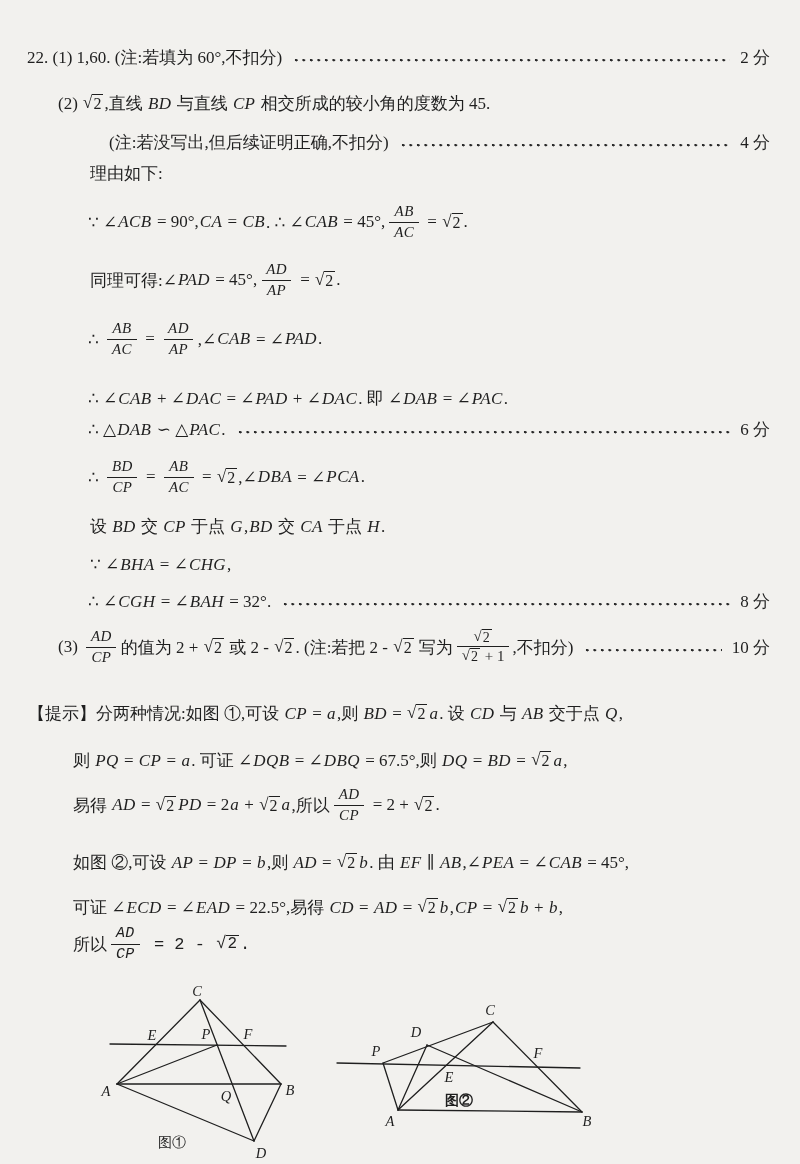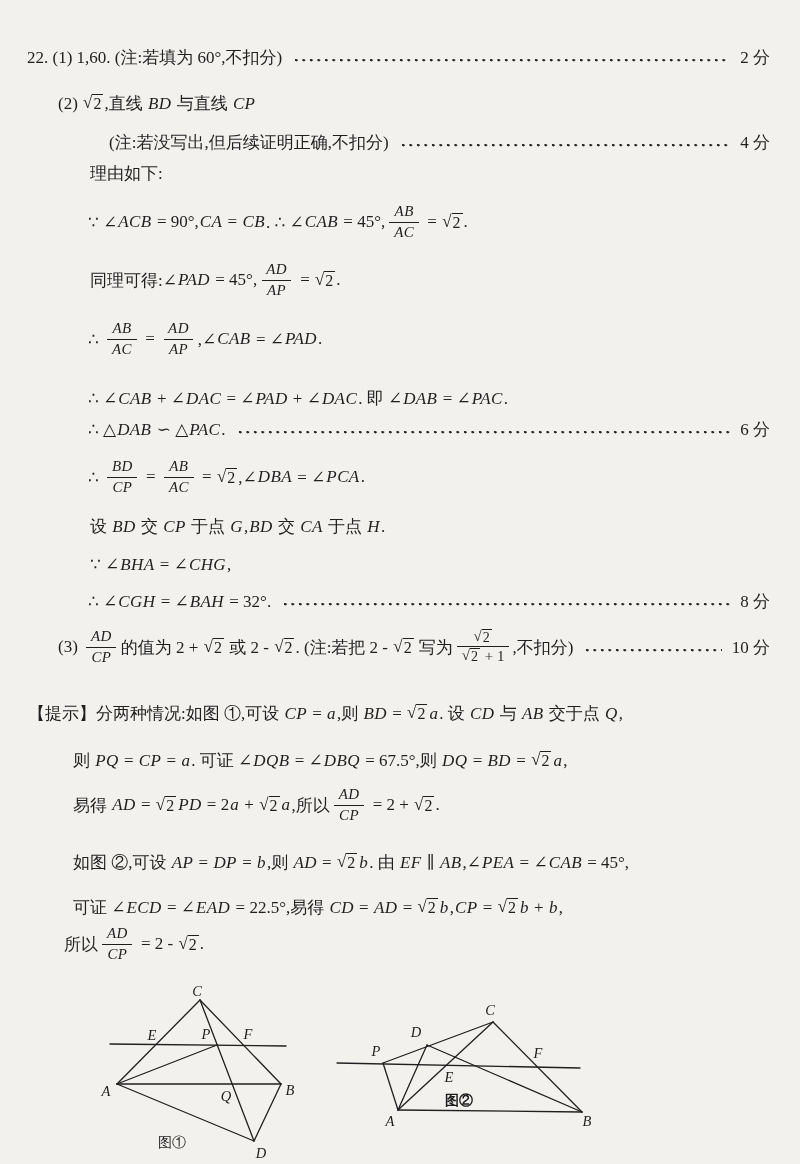--- a/index.html
+++ b/index.html
@@ -31,39 +31,39 @@
   .fig text{font-family:"Liberation Serif",serif;font-style:italic;font-size:14.5px;fill:#1f1f1f;text-anchor:middle;}
   .figcap{position:absolute;font-size:14px;text-align:left;width:90px;}
 </style>
 </head>
 <body>
 
 <div id="doc">
 
   <div id="lines">
       <div class="line scored" style="left: 27px; top: 46px;"><span class="tx">22. (1) 1,60. (注:若填为 60°,不扣分)</span><span class="leader"></span><span class="score">2 分</span></div>
-      <div class="line" style="left: 58px; top: 92px;"><span class="tx">(2) </span><span class="sq"><span class="rad">√</span><span class="rv">2</span></span><span class="tx">,直线 </span><span class="it">BD</span><span class="tx"> 与直线 </span><span class="it">CP</span></div>
+      <div class="line" style="left: 58px; top: 92px;"><span class="tx">(2) </span><span class="sq"><span class="rad">√</span><span class="rv">2</span></span><span class="tx">,直线 </span><span class="it">BD</span><span class="tx"> 与直线 </span><span class="it">CP</span><span class="tx"> 相交所成的较小角的度数为 45.</span></div>
       <div class="line scored" style="left: 88px; top: 131px; margin-left: 21px;"><span class="tx">(注:若没写出,但后续证明正确,不扣分)</span><span class="leader"></span><span class="score">4 分</span></div>
       <div class="line" style="left: 90px; top: 162px;"><span class="tx">理由如下:</span></div>
       <div class="line" style="left: 88px; top: 203px;"><span class="tx">∵ ∠</span><span class="it">ACB</span><span class="tx"> = 90°,</span><span class="it">CA</span><span class="tx"> = </span><span class="it">CB</span><span class="tx">. ∴ ∠</span><span class="it">CAB</span><span class="tx"> = 45°,</span><span class="frac"><span class="fn"><span class="it">AB</span></span><span class="fd"><span class="it">AC</span></span></span><span class="tx"> = </span><span class="sq"><span class="rad">√</span><span class="rv">2</span></span><span class="tx">.</span></div>
       <div class="line" style="left: 90px; top: 261px;"><span class="tx">同理可得:∠</span><span class="it">PAD</span><span class="tx"> = 45°,</span><span class="frac"><span class="fn"><span class="it">AD</span></span><span class="fd"><span class="it">AP</span></span></span><span class="tx"> = </span><span class="sq"><span class="rad">√</span><span class="rv">2</span></span><span class="tx">.</span></div>
       <div class="line" style="left: 88px; top: 320px;"><span class="tx">∴ </span><span class="frac"><span class="fn"><span class="it">AB</span></span><span class="fd"><span class="it">AC</span></span></span><span class="tx"> = </span><span class="frac"><span class="fn"><span class="it">AD</span></span><span class="fd"><span class="it">AP</span></span></span><span class="tx">,∠</span><span class="it">CAB</span><span class="tx"> = ∠</span><span class="it">PAD</span><span class="tx">.</span></div>
       <div class="line" style="left: 88px; top: 387px;"><span class="tx">∴ ∠</span><span class="it">CAB</span><span class="tx"> + ∠</span><span class="it">DAC</span><span class="tx"> = ∠</span><span class="it">PAD</span><span class="tx"> + ∠</span><span class="it">DAC</span><span class="tx">. 即 ∠</span><span class="it">DAB</span><span class="tx"> = ∠</span><span class="it">PAC</span><span class="tx">.</span></div>
       <div class="line scored" style="left: 88px; top: 418px;"><span class="tx">∴ △</span><span class="it">DAB</span><span class="tx"> ∽ △</span><span class="it">PAC</span><span class="tx">.</span><span class="leader"></span><span class="score">6 分</span></div>
       <div class="line" style="left: 88px; top: 458px;"><span class="tx">∴ </span><span class="frac"><span class="fn"><span class="it">BD</span></span><span class="fd"><span class="it">CP</span></span></span><span class="tx"> = </span><span class="frac"><span class="fn"><span class="it">AB</span></span><span class="fd"><span class="it">AC</span></span></span><span class="tx"> = </span><span class="sq"><span class="rad">√</span><span class="rv">2</span></span><span class="tx">,∠</span><span class="it">DBA</span><span class="tx"> = ∠</span><span class="it">PCA</span><span class="tx">.</span></div>
       <div class="line" style="left: 90px; top: 515px;"><span class="tx">设 </span><span class="it">BD</span><span class="tx"> 交 </span><span class="it">CP</span><span class="tx"> 于点 </span><span class="it">G</span><span class="tx">,</span><span class="it">BD</span><span class="tx"> 交 </span><span class="it">CA</span><span class="tx"> 于点 </span><span class="it">H</span><span class="tx">.</span></div>
       <div class="line" style="left: 90px; top: 554px;"><span class="tx">∵ ∠</span><span class="it">BHA</span><span class="tx"> = ∠</span><span class="it">CHG</span><span class="tx">,</span></div>
       <div class="line scored" style="left: 88px; top: 590px;"><span class="tx">∴ ∠</span><span class="it">CGH</span><span class="tx"> = ∠</span><span class="it">BAH</span><span class="tx"> = 32°.</span><span class="leader"></span><span class="score">8 分</span></div>
       <div class="line scored" style="left: 58px; top: 628px;"><span class="tx">(3) </span><span class="frac"><span class="fn"><span class="it">AD</span></span><span class="fd"><span class="it">CP</span></span></span><span class="tx">的值为 2 + </span><span class="sq"><span class="rad">√</span><span class="rv">2</span></span><span class="tx"> 或 2 - </span><span class="sq"><span class="rad">√</span><span class="rv">2</span></span><span class="tx">. (注:若把 2 - </span><span class="sq"><span class="rad">√</span><span class="rv">2</span></span><span class="tx"> 写为</span><span class="frac"><span class="fn"><span class="sq"><span class="rad">√</span><span class="rv">2</span></span></span><span class="fd"><span class="sq"><span class="rad">√</span><span class="rv">2</span></span><span class="tx"> + 1</span></span></span><span class="tx">,不扣分)</span><span class="leader"></span><span class="score">10 分</span></div>
       <div class="line" style="left: 28px; top: 702px;"><span class="tx">【提示】分两种情况:如图 ①,可设 </span><span class="it">CP</span><span class="tx"> = </span><span class="it">a</span><span class="tx">,则 </span><span class="it">BD</span><span class="tx"> = </span><span class="sq"><span class="rad">√</span><span class="rv">2</span></span><span class="it">a</span><span class="tx">. 设 </span><span class="it">CD</span><span class="tx"> 与 </span><span class="it">AB</span><span class="tx"> 交于点 </span><span class="it">Q</span><span class="tx">,</span></div>
       <div class="line" style="left: 73px; top: 749px;"><span class="tx">则 </span><span class="it">PQ</span><span class="tx"> = </span><span class="it">CP</span><span class="tx"> = </span><span class="it">a</span><span class="tx">. 可证 ∠</span><span class="it">DQB</span><span class="tx"> = ∠</span><span class="it">DBQ</span><span class="tx"> = 67.5°,则 </span><span class="it">DQ</span><span class="tx"> = </span><span class="it">BD</span><span class="tx"> = </span><span class="sq"><span class="rad">√</span><span class="rv">2</span></span><span class="it">a</span><span class="tx">,</span></div>
       <div class="line" style="left: 73px; top: 786px;"><span class="tx">易得 </span><span class="it">AD</span><span class="tx"> = </span><span class="sq"><span class="rad">√</span><span class="rv">2</span></span><span class="it">PD</span><span class="tx"> = 2</span><span class="it">a</span><span class="tx"> + </span><span class="sq"><span class="rad">√</span><span class="rv">2</span></span><span class="it">a</span><span class="tx">,所以</span><span class="frac"><span class="fn"><span class="it">AD</span></span><span class="fd"><span class="it">CP</span></span></span><span class="tx"> = 2 + </span><span class="sq"><span class="rad">√</span><span class="rv">2</span></span><span class="tx">.</span></div>
       <div class="line" style="left: 73px; top: 851px;"><span class="tx">如图 ②,可设 </span><span class="it">AP</span><span class="tx"> = </span><span class="it">DP</span><span class="tx"> = </span><span class="it">b</span><span class="tx">,则 </span><span class="it">AD</span><span class="tx"> = </span><span class="sq"><span class="rad">√</span><span class="rv">2</span></span><span class="it">b</span><span class="tx">. 由 </span><span class="it">EF</span><span class="tx"> ∥ </span><span class="it">AB</span><span class="tx">,∠</span><span class="it">PEA</span><span class="tx"> = ∠</span><span class="it">CAB</span><span class="tx"> = 45°,</span></div>
       <div class="line" style="left: 73px; top: 896px;"><span class="tx">可证 ∠</span><span class="it">ECD</span><span class="tx"> = ∠</span><span class="it">EAD</span><span class="tx"> = 22.5°,易得 </span><span class="it">CD</span><span class="tx"> = </span><span class="it">AD</span><span class="tx"> = </span><span class="sq"><span class="rad">√</span><span class="rv">2</span></span><span class="it">b</span><span class="tx">,</span><span class="it">CP</span><span class="tx"> = </span><span class="sq"><span class="rad">√</span><span class="rv">2</span></span><span class="it">b</span><span class="tx"> + </span><span class="it">b</span><span class="tx">,</span></div>
-      <div class="line" style="left: 64px; top: 925px;"><span class="tx">所以</span><span class="frac"><span class="fn"><span class="it">AD</span></span><span class="fd"><span class="it">CP</span></span></span><span class="tx"> = 2 - </span><span class="sq"><span class="rad">√</span><span class="rv">2</span></span><span class="tx">.</span></div>
+      <div class="line" style="left: 73px; top: 925px; font-family: Liberation Mono, monospace;"><span class="tx">所以</span><span class="frac"><span class="fn"><span class="it">AD</span></span><span class="fd"><span class="it">CP</span></span></span><span class="tx"> = 2 - </span><span class="sq"><span class="rad">√</span><span class="rv">2</span></span><span class="tx">.</span></div>
     </div>
 
   <svg class="fig" style="left:60px;top:985px;" width="250" height="179" viewBox="0 0 250 179">
     <line x1="50" y1="59" x2="226" y2="61"></line>
     <line x1="57" y1="99" x2="221" y2="99"></line>
     <line x1="140" y1="15" x2="57" y2="99"></line>
     <line x1="140" y1="15" x2="221" y2="99"></line>
     <line x1="140" y1="15" x2="194" y2="156"></line>
     <line x1="57" y1="99" x2="157" y2="60"></line>
     <line x1="57" y1="99" x2="194" y2="156"></line>

